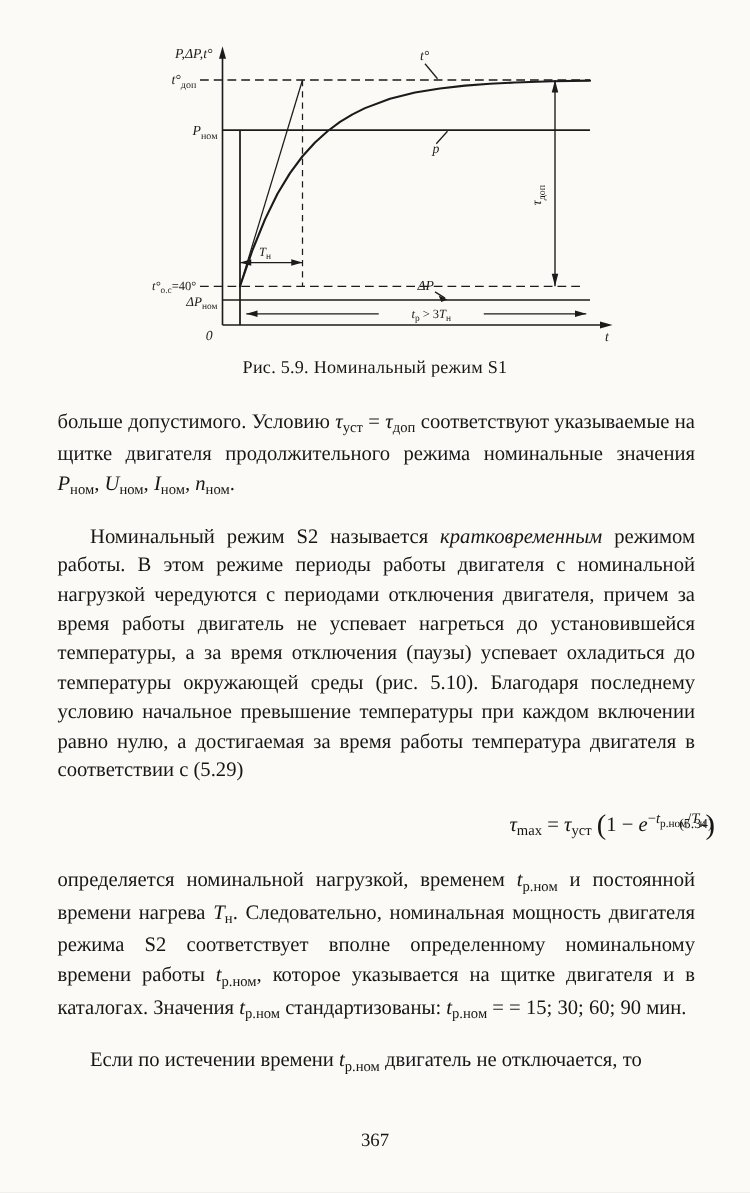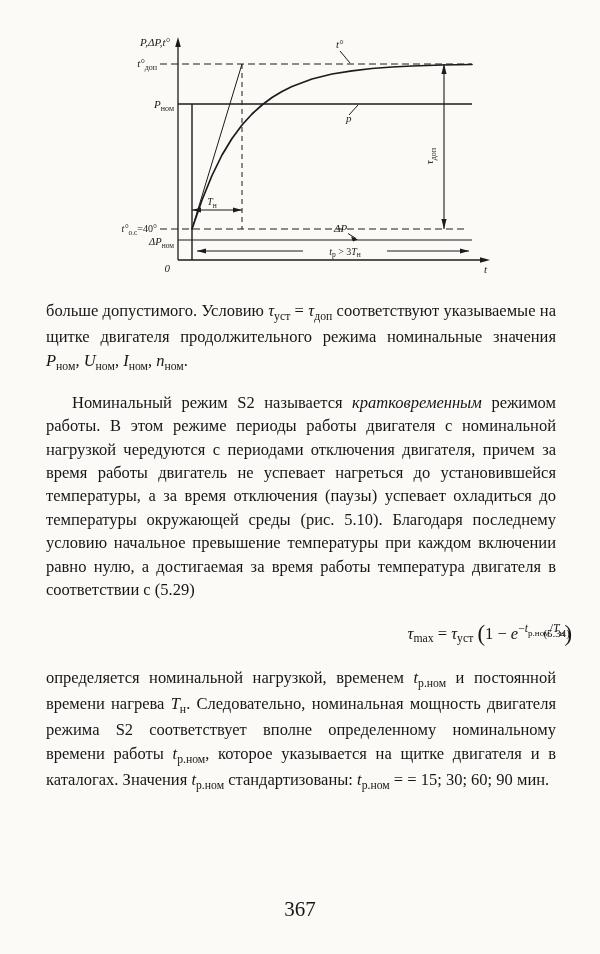--- a/index.html
+++ b/index.html
@@ -19,21 +19,21 @@
   .text p { margin:16px; }
   .text p.indent { text-indent:26px; }
   .it { font-style:italic; }
   .sub { font-size:71%; vertical-align:-0.3em; font-style:normal; }
   .sup { font-size:71%; vertical-align:0.55em; }
   .ssub { font-size:55%; vertical-align:0.32em; }
   .bigp { font-size:138%; vertical-align:-0.1em; }
   .eq-row { position:relative; margin:15px 0 13px; }
   .eq { text-align:right; font-size:16.5px; }
   .eq-num { position:absolute; right:2px; top:50%; transform:translateY(-50%); font-size:11px; }
-  .pageno { position:absolute; bottom:32px; left:0; right:0; text-align:center; font-size:21px; }
+  .pageno { position:absolute; bottom:32px; left:0; right:0; text-align:center; font-size:15px; }
 </style>
 </head>
 <body>
 
 <div class="page">
 
   <div class="figure">
     <svg viewBox="0 0 400 245" width="400" height="245">
 
       <g stroke="#1b1b1b" stroke-width="1.3">
@@ -111,28 +111,30 @@
       <line x1="240" y1="19" x2="250" y2="31" stroke="#1b1b1b" stroke-width="1"></line>
 
       <text x="246" y="90" font-size="11" font-style="italic">p</text>
       <line x1="249" y1="83" x2="258" y2="73" stroke="#1b1b1b" stroke-width="1"></line>
 
       <text x="234" y="200" font-size="11" font-style="italic">ΔP</text>
       <line x1="248" y1="201.5" x2="256" y2="206.5" stroke="#1b1b1b" stroke-width="1"></line>
       <polygon points="258,207.6 251,204.4 253,209.6" fill="#1b1b1b"></polygon>
     </svg>
 
+    <div class="caption">Рис. 5.9. Номинальный режим S1</div>
   </div>
 
   <div class="text">
     <p><span>больше допустимого. Условию </span><span class="it">τ</span><span class="sub">уст</span><span> = </span><span class="it">τ</span><span class="sub">доп</span><span> соответствуют указываемые на щитке двигателя продолжительного режима номинальные значения </span><span class="it">P</span><span class="sub">ном</span><span>, </span><span class="it">U</span><span class="sub">ном</span><span>, </span><span class="it">I</span><span class="sub">ном</span><span>, </span><span class="it">n</span><span class="sub">ном</span><span>.</span></p>
     <p class="indent"><span>Номинальный режим S2 называется </span><span class="it">кратковременным</span><span> режимом работы. В этом режиме периоды работы двигателя с номинальной нагрузкой чередуются с периодами отключения двигателя, причем за время работы двигатель не успевает нагреться до установившейся температуры, а за время отключения (паузы) успевает охладиться до температуры окружающей среды (рис. 5.10). Благодаря последнему условию начальное превышение температуры при каждом включении равно нулю, а достигаемая за время работы температура двигателя в соответствии с (5.29)</span></p>
 
     <div class="eq-row">
       <div class="eq"><span class="it">τ</span><span class="sub">max</span><span> = </span><span class="it">τ</span><span class="sub">уст</span><span> </span><span class="bigp">(</span><span>1 − </span><span class="it">e</span><span class="sup">−</span><span class="sup it">t</span><span class="ssub">р.ном</span><span class="sup">/</span><span class="sup it">T</span><span class="ssub">н</span><span class="bigp">)</span></div>
       <div class="eq-num">(5.34)</div>
     </div>
 
     <p><span>определяется номинальной нагрузкой, временем </span><span class="it">t</span><span class="sub">р.ном</span><span> и постоянной времени нагрева </span><span class="it">T</span><span class="sub">н</span><span>. Следовательно, номинальная мощность двигателя режима S2 соответствует вполне определенному номинальному времени работы </span><span class="it">t</span><span class="sub">р.ном</span><span>, которое указывается на щитке двигателя и в каталогах. Значения </span><span class="it">t</span><span class="sub">р.ном</span><span> стандартизованы: </span><span class="it">t</span><span class="sub">р.ном</span><span> = = 15; 30; 60; 90 мин.</span></p>
+    <p class="indent"><span>Если по истечении времени </span><span class="it">t</span><span class="sub">р.ном</span><span> двигатель не отключается, то</span></p>
   </div>
 
   <div class="pageno">367</div>
 </div>
 
 </body></html>

